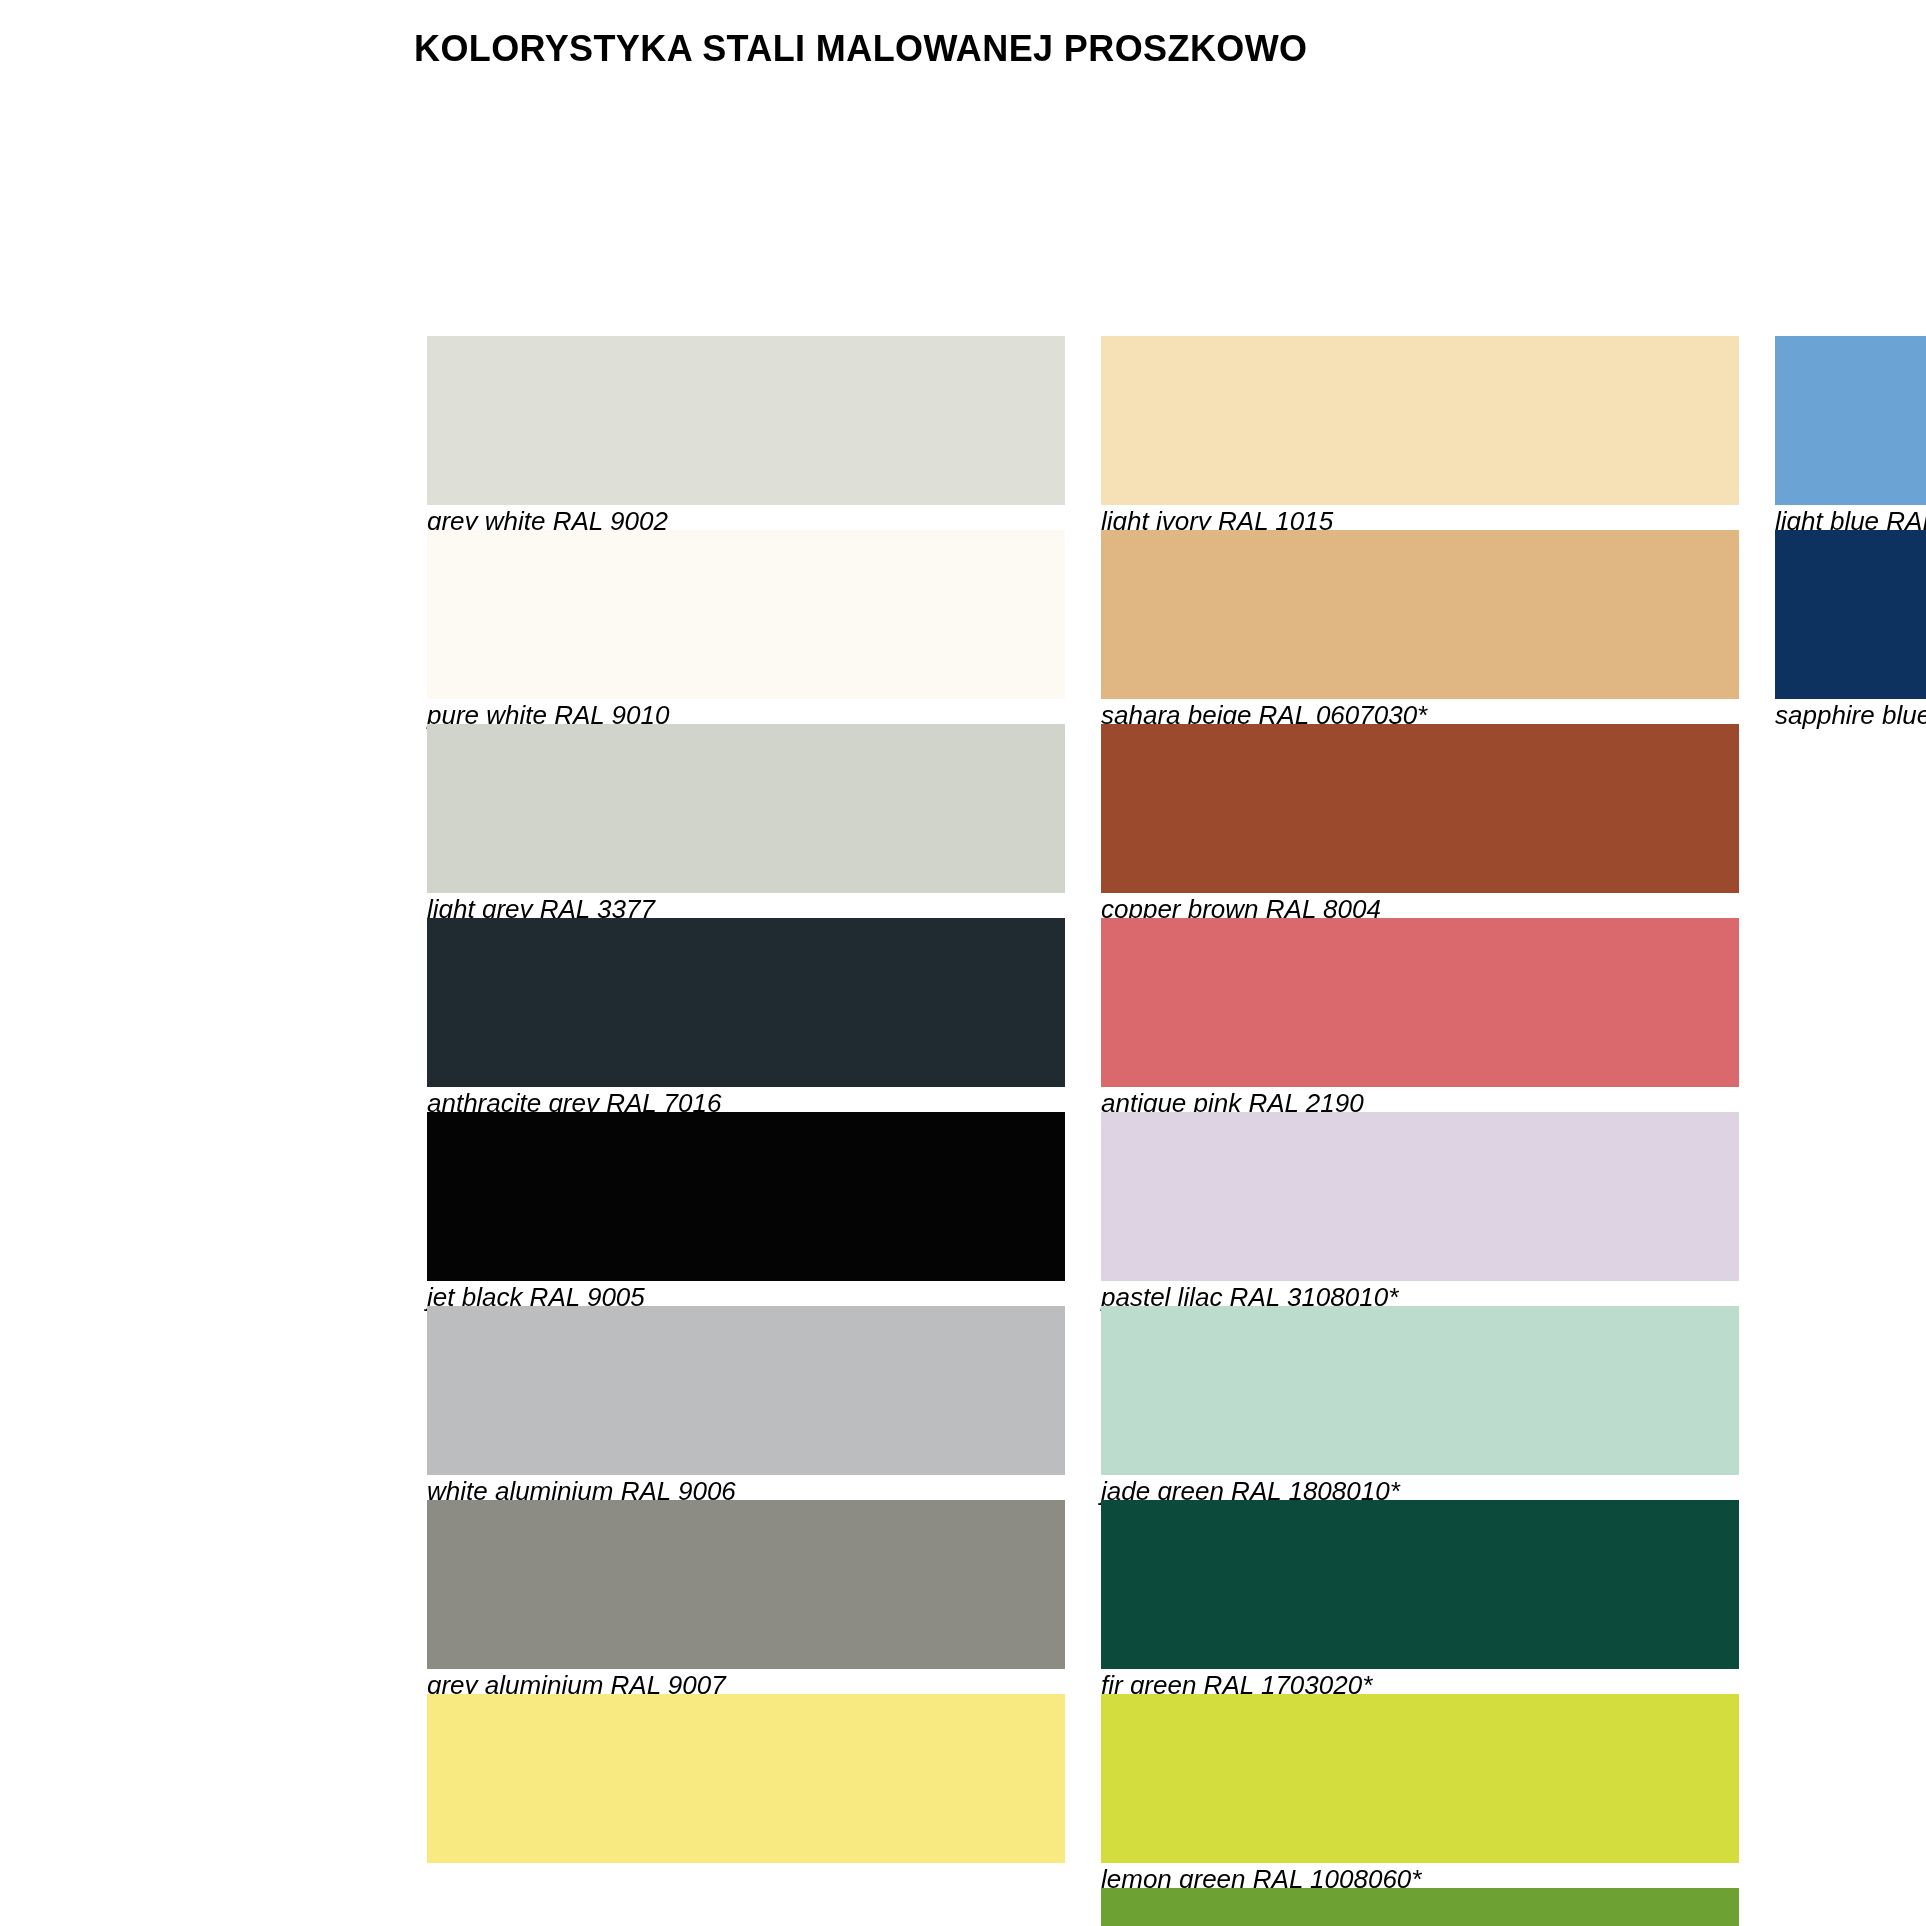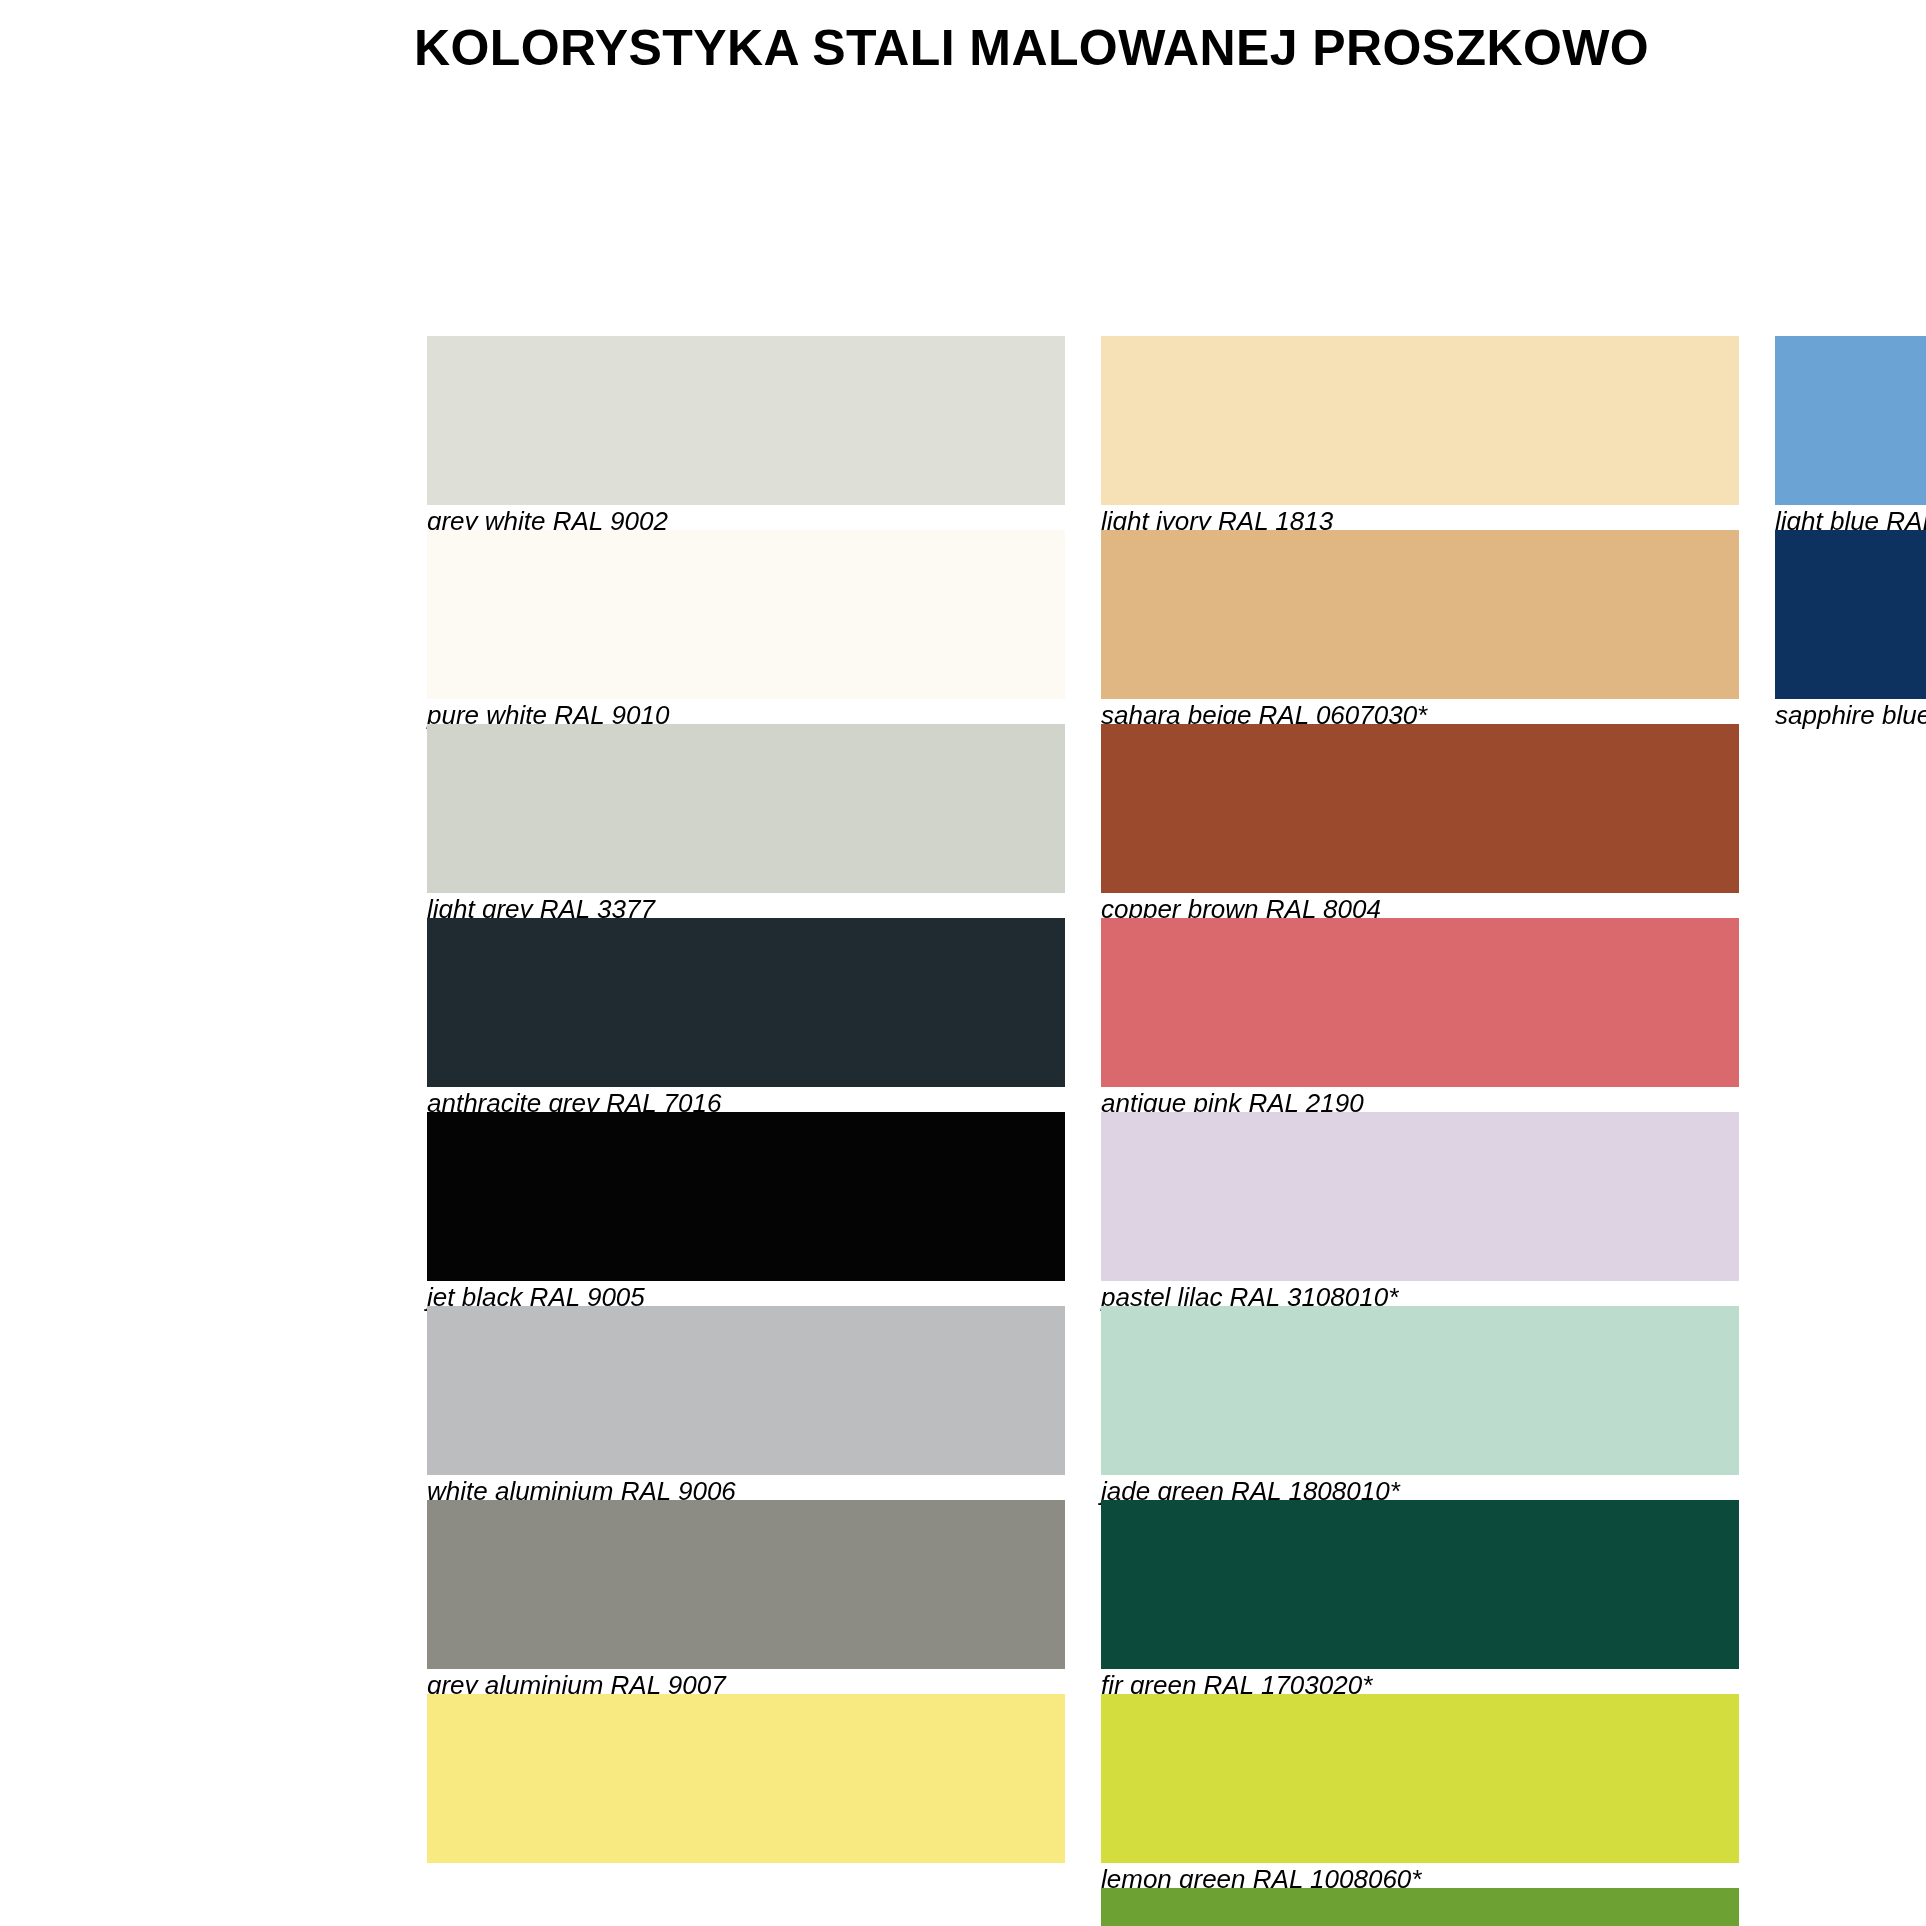--- a/index.html
+++ b/index.html
@@ -16,22 +16,22 @@
   }
   .page {
     position: relative;
     width: 2663px;
     height: 2663px;
     box-sizing: border-box;
   }
   .title {
     position: absolute;
     left: 414px;
-    top: 19px;
-    font-size: 50px;
+    top: 28px;
+    font-size: 36px;
     font-weight: bold;
     letter-spacing: 0.4px;
     color: #000000;
     white-space: nowrap;
   }
   .columns {
     position: absolute;
     left: 0;
     top: 0;
     width: 2663px;
@@ -112,21 +112,21 @@
       <div class="swatch-item">
         <div class="swatch-chip" style="background:#f8ea80"></div>
 
       </div>
 
     </div>
 
     <div class="column col-2">
       <div class="swatch-item">
         <div class="swatch-chip" style="background:#f5e1b5"></div>
-        <div class="swatch-label">light ivory RAL 1813</div>
+        <div class="swatch-label">light ivory RAL 1015</div>
       </div>
       <div class="swatch-item">
         <div class="swatch-chip" style="background:#e0b683"></div>
         <div class="swatch-label">sahara beige RAL 0607030*</div>
       </div>
       <div class="swatch-item">
         <div class="swatch-chip" style="background:#9c4a2d"></div>
         <div class="swatch-label">copper brown RAL 8004</div>
       </div>
       <div class="swatch-item">

